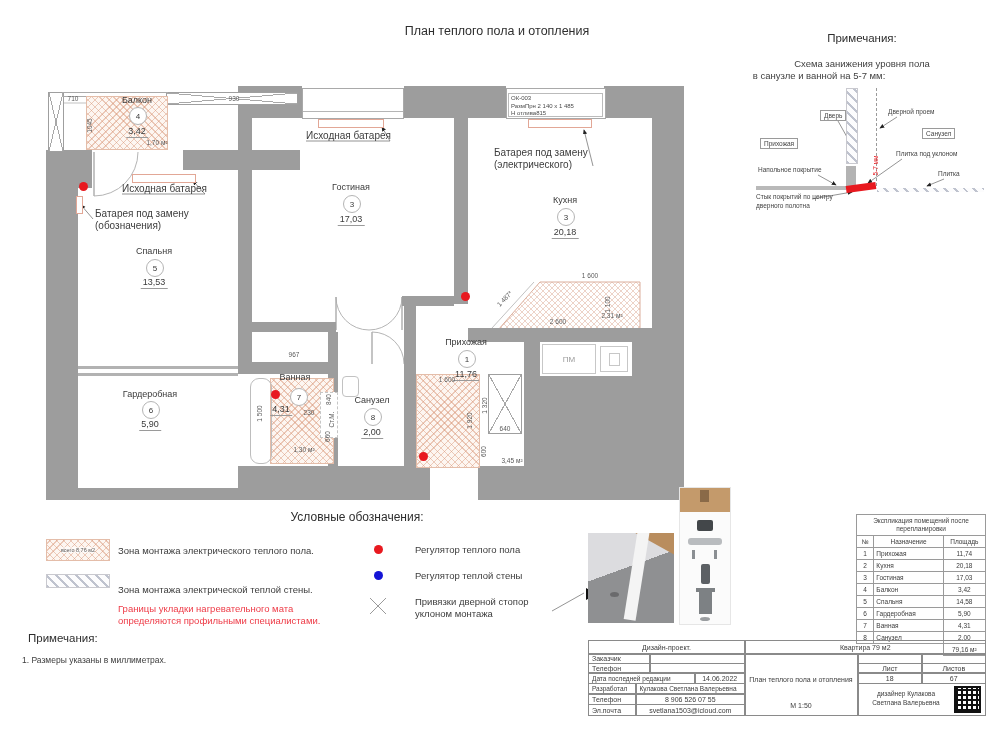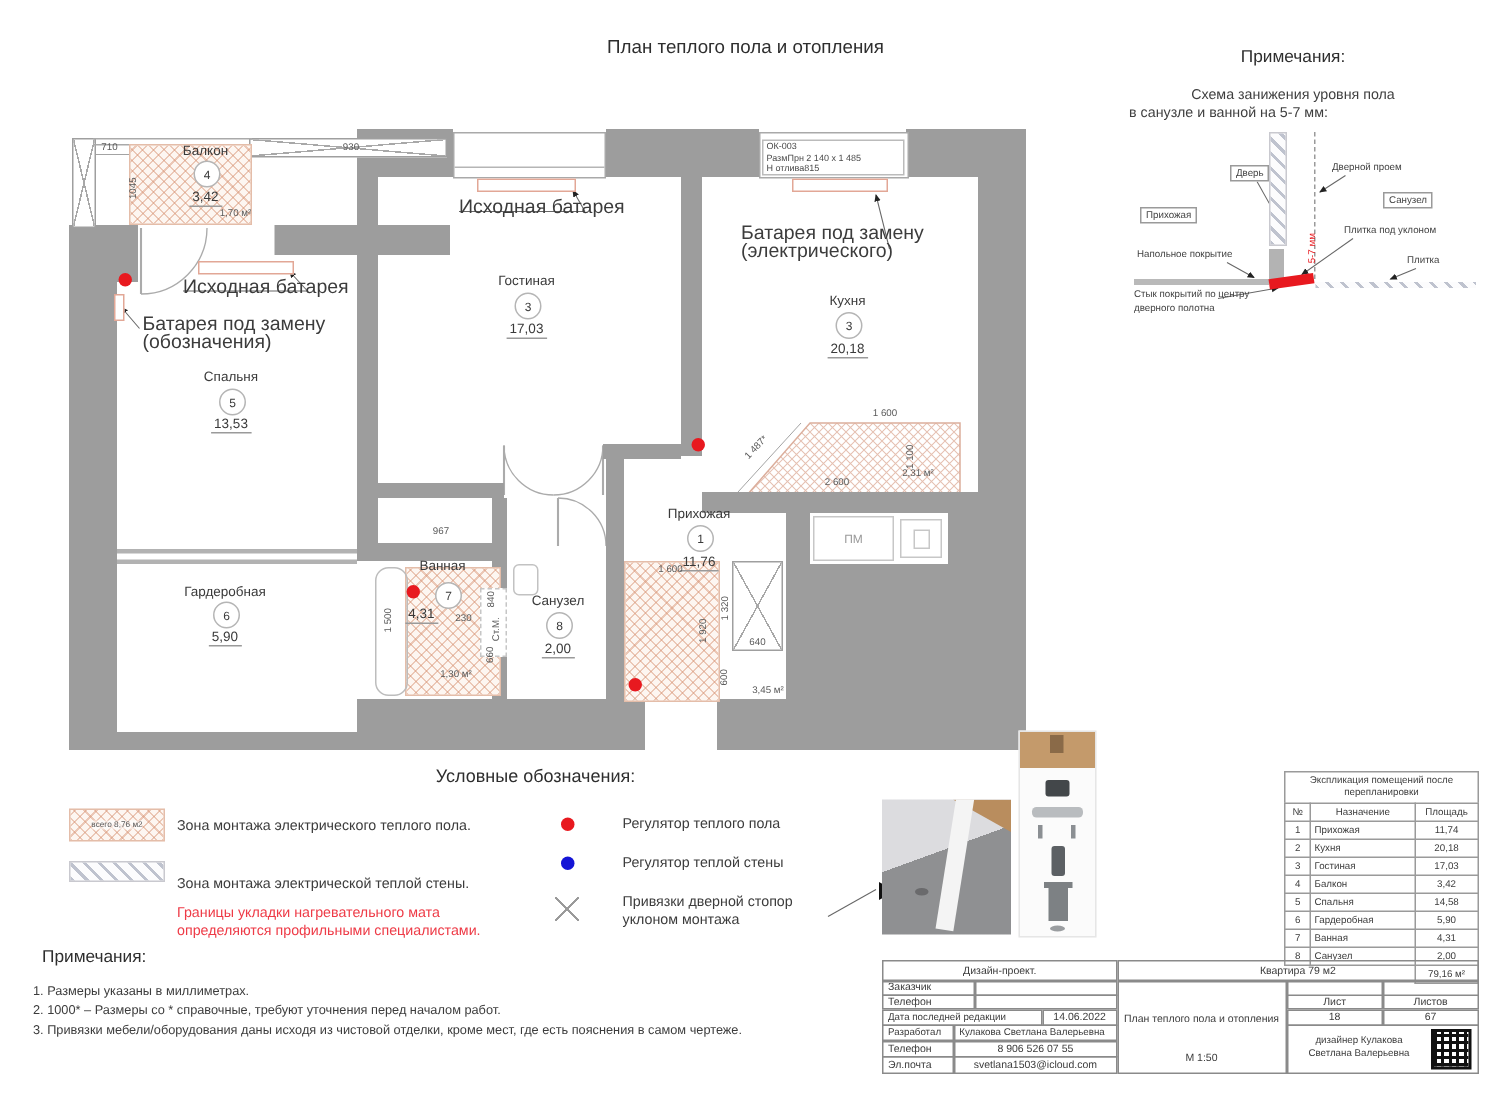--- a/index.html
+++ b/index.html
@@ -20,21 +20,21 @@
   .hatchw{position:absolute;background-color:#fcfcfd;border:1px solid #c9c9cf;
           background-image:repeating-linear-gradient(45deg,rgba(130,138,160,.5) 0 2px,transparent 2px 7px);}
   .xbox{position:absolute;background-color:#fff;border:1px solid #9f9f9f;
         background-image:linear-gradient(to top right,transparent calc(50% - .5px),#a8a8a8 calc(50% - .5px) calc(50% + .5px),transparent calc(50% + .5px)),
                          linear-gradient(to bottom right,transparent calc(50% - .5px),#a8a8a8 calc(50% - .5px) calc(50% + .5px),transparent calc(50% + .5px));}
   .window{position:absolute;background:#fff;border:1px solid #a9a9a9;}
   .radiator{position:absolute;background:#fff;border:1px solid #e2a796;}
   .dot{position:absolute;width:9px;height:9px;border-radius:50%;}
   .red{background:#e8191f;}
   .blue{background:#1414d6;}
-  .ann{position:absolute;font-size:13px;color:#3c3c3c;white-space:nowrap;}
+  .ann{position:absolute;font-size:10px;color:#3c3c3c;white-space:nowrap;}
   .schembox{position:absolute;border:1px solid #9a9a9a;background:#fff;font-size:6.5px;color:#444;padding:1px 3px;white-space:nowrap;}
   .schemtxt{position:absolute;font-size:6.5px;color:#444;white-space:nowrap;}
   .tb-cell{position:absolute;border:0.5px solid #8a8a8a;font-size:7px;color:#3c3c3c;
            display:flex;align-items:center;box-sizing:border-box;padding:0 3px;white-space:nowrap;overflow:hidden;}
   .tb-c{justify-content:center;}
   table.expl{border-collapse:collapse;width:130px;font-size:6.5px;color:#3c3c3c;}
   table.expl td,table.expl th{border:0.5px solid #9a9a9a;padding:1px 2px;height:9px;font-weight:normal;}
   .legend-label{position:absolute;font-size:9.5px;color:#3c3c3c;white-space:nowrap;}
   .rednote{position:absolute;font-size:9.5px;color:#ee3b47;white-space:nowrap;}
   .notesitem{position:absolute;font-size:8.5px;color:#3c3c3c;white-space:nowrap;}
@@ -335,22 +335,20 @@
             <td style="border:none;"></td>
             <td style="border:none;"></td>
             <td style="text-align:center;">79,16 м²</td>
           </tr>
     </tbody>
       </table>
   </div>
 
   <div class="abs" style="left:28px;top:632px;font-size:11.5px;color:#2e2e2e;">Примечания:</div>
   <div class="notesitem" style="left:22px;top:655px;">1. Размеры указаны в миллиметрах.</div>
-  <div class="notesitem" style="left:22px;top:668px;">2. 1000* – Размеры со * справочные, требуют уточнения перед началом работ.</div>
-  <div class="notesitem" style="left:22px;top:681px;">3. Привязки мебели/оборудования даны исходя из чистовой отделки, кроме мест, где есть пояснения в самом чертеже.</div>
 
   <div class="abs" style="left:588px;top:640px;width:398px;height:76px;">
     <div class="tb-cell tb-c" style="left:0;top:0;width:157px;height:14px;">Дизайн-проект.</div>
     <div class="tb-cell tb-c" style="left:156.5px;top:0;width:241.5px;height:14px;">Квартира 79 м2</div>
     <div class="tb-cell" style="left:0;top:13.5px;width:62px;height:10px;">Заказчик</div>
     <div class="tb-cell" style="left:61.5px;top:13.5px;width:95.5px;height:10px;"></div>
     <div class="tb-cell" style="left:0;top:23px;width:62px;height:10px;">Телефон</div>
     <div class="tb-cell" style="left:61.5px;top:23px;width:95.5px;height:10px;"></div>
     <div class="tb-cell" style="left:0;top:32.5px;width:107px;height:11px;font-size:6.5px;">Дата последней редакции</div>
     <div class="tb-cell tb-c" style="left:106.5px;top:32.5px;width:50.5px;height:11px;">14.06.2022</div>

